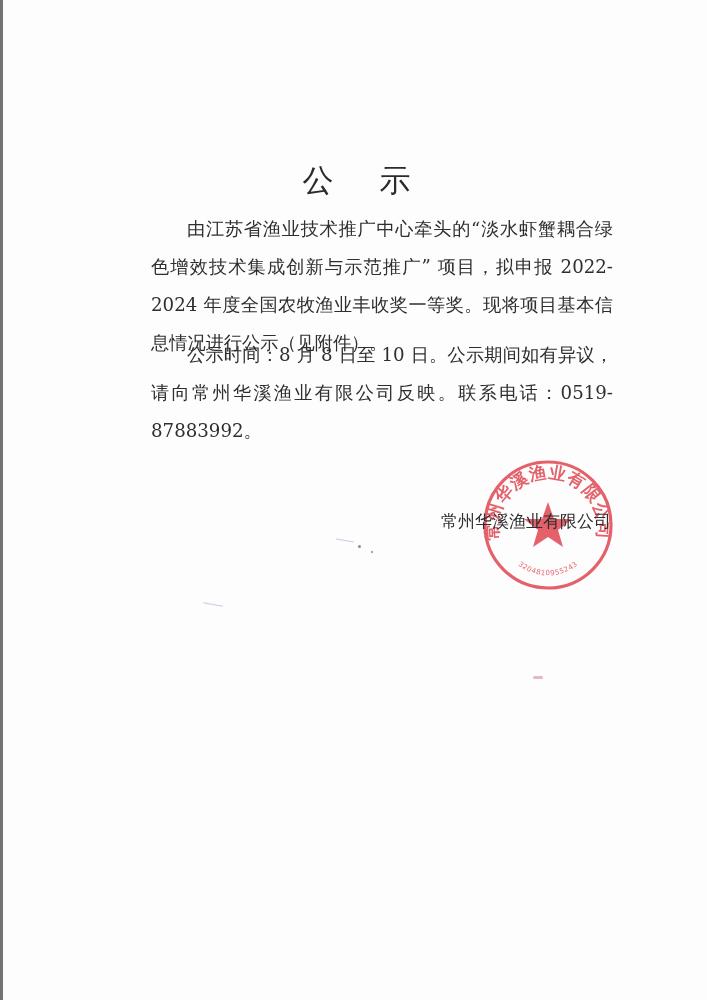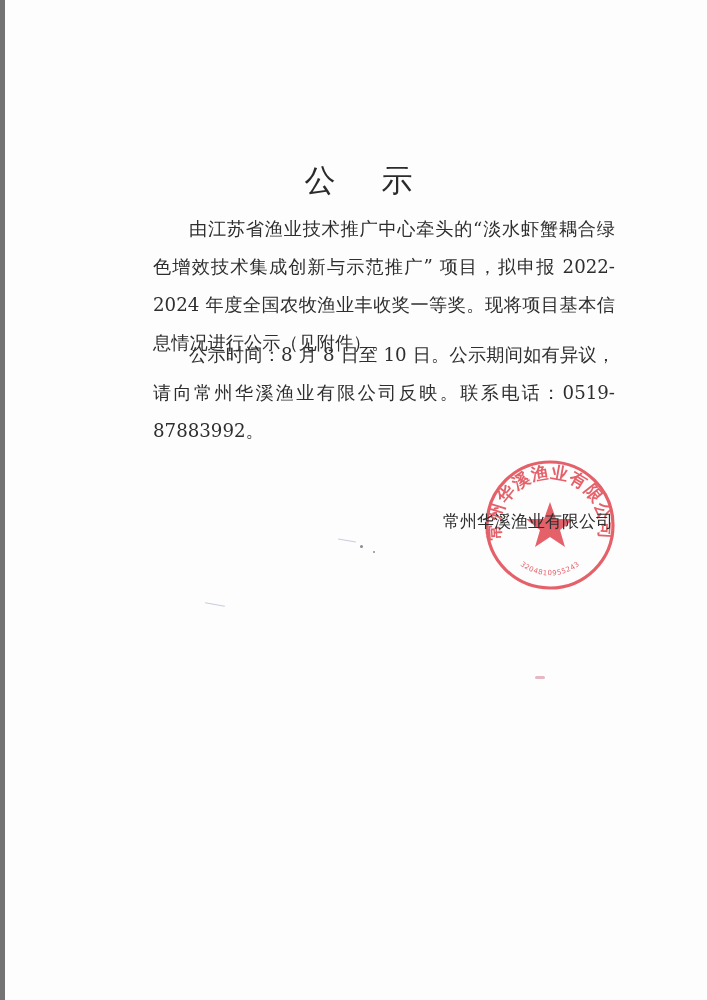--- a/index.html
+++ b/index.html
@@ -14,21 +14,21 @@
       overflow: hidden;
       font-family: "DejaVu Serif", "Liberation Serif", serif;
       color: #2a2a2a;
     }
     .page {
       position: absolute;
       left: 0; top: 0;
       width: 707px;
       height: 1000px;
       background: #fdfdfe;
-      border-left: 5px solid #737373;
+      border-left: 3px solid #737373;
       box-sizing: border-box;
     }
     .title {
       position: absolute;
       left: 0;
       width: 707px;
       top: 160px;
       text-align: center;
       font-size: 31px;
       letter-spacing: 18px;

